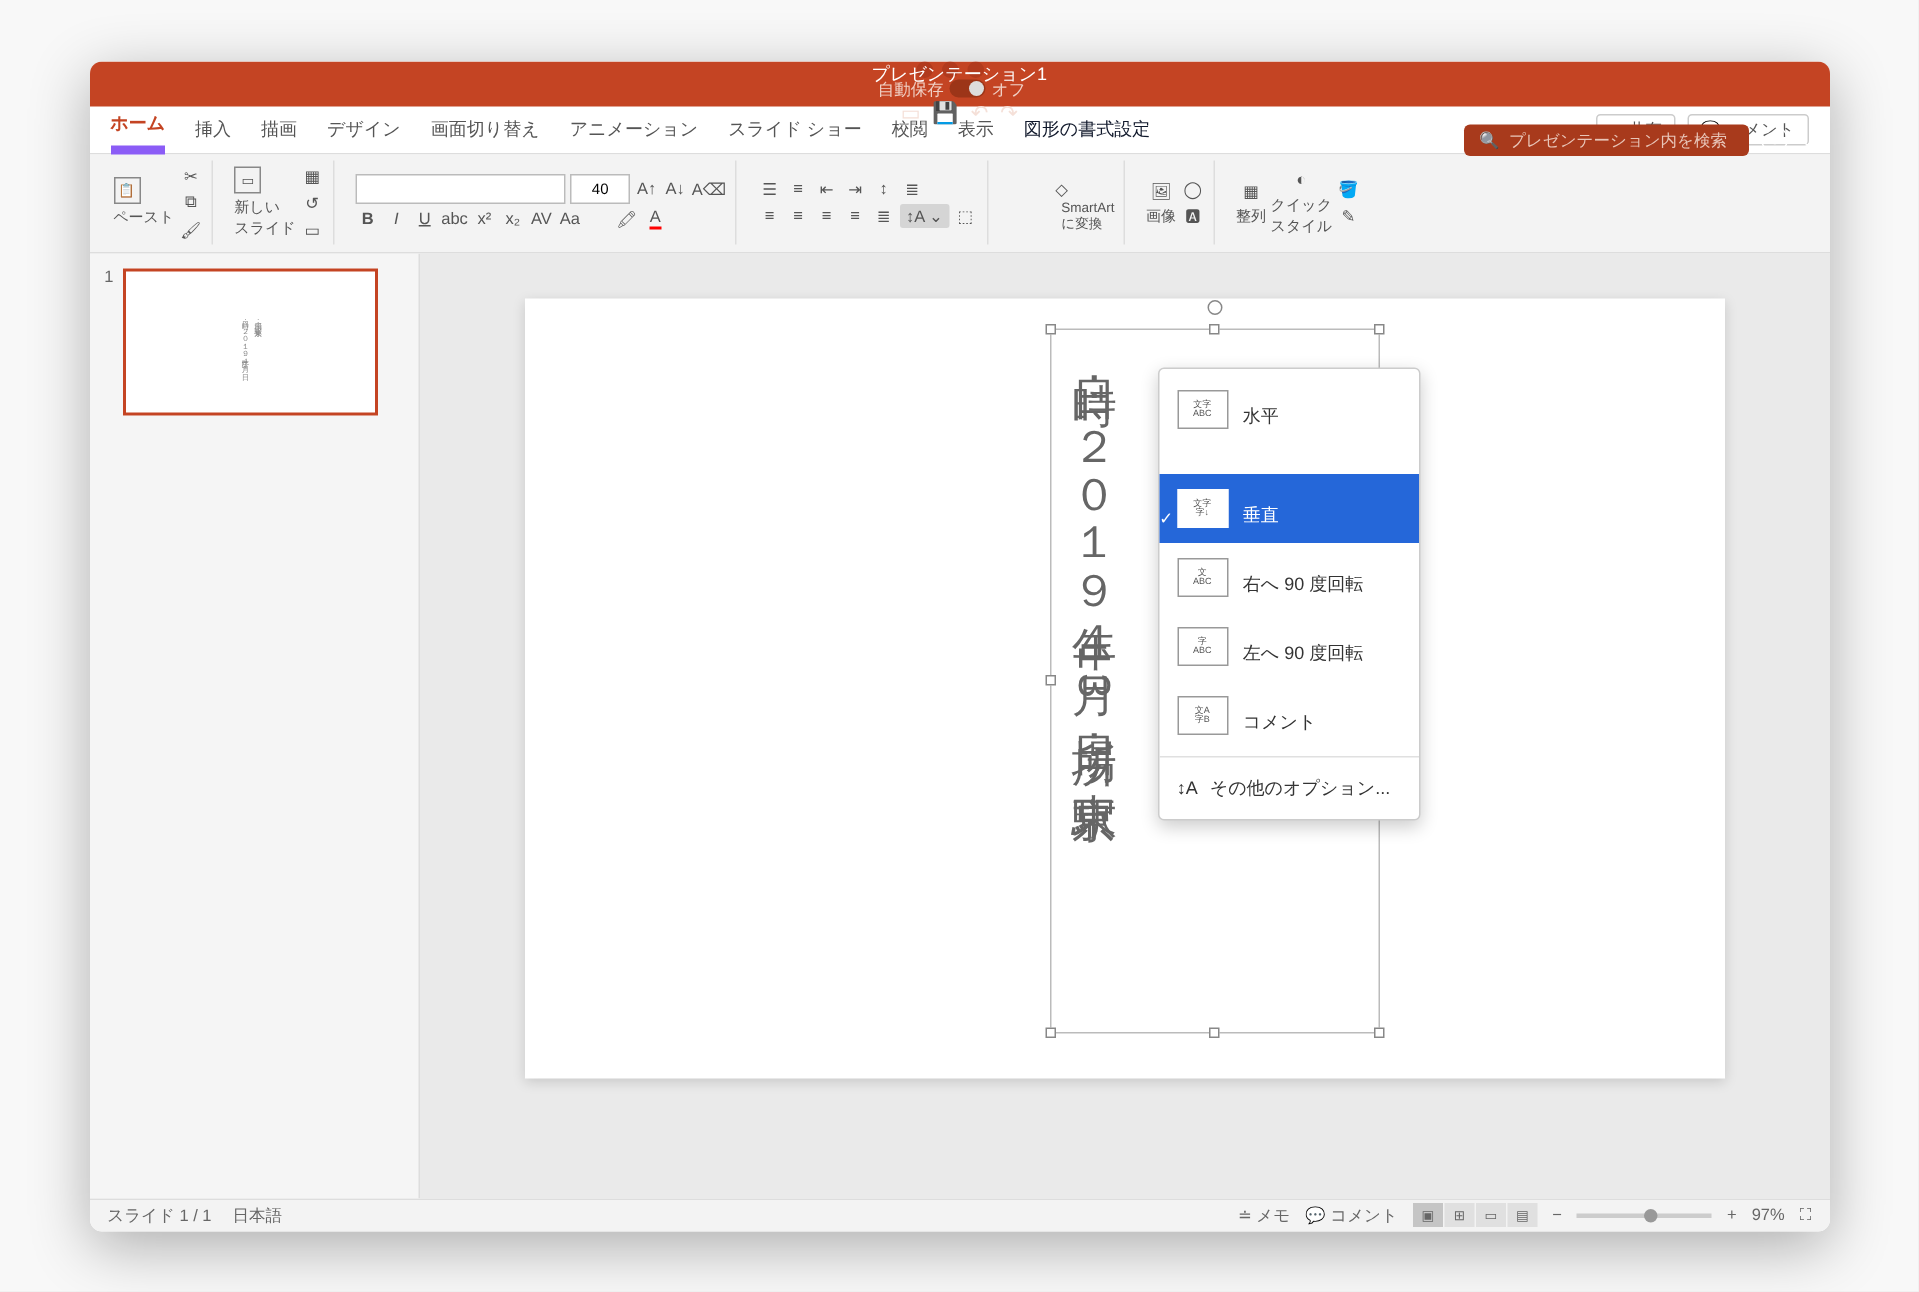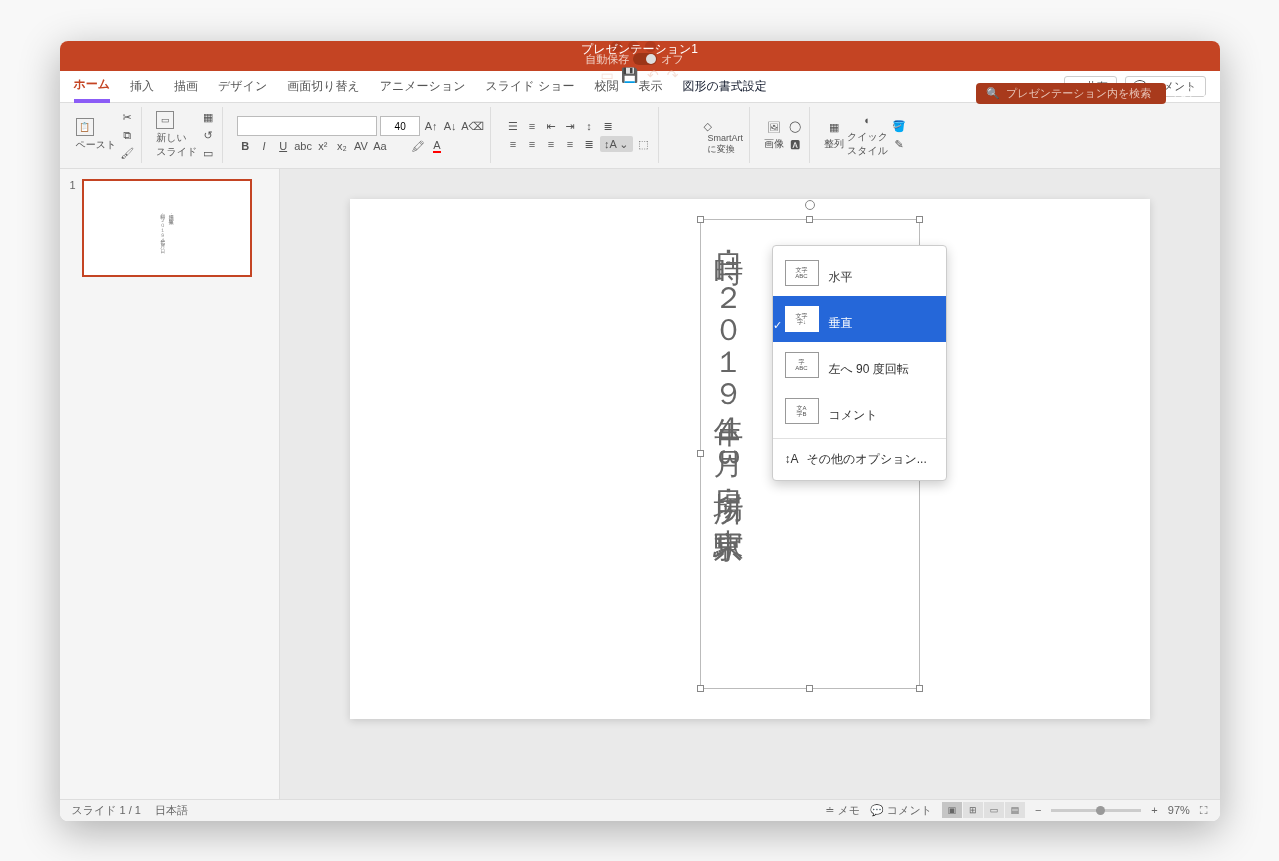--- a/index.html
+++ b/index.html
@@ -13,21 +13,21 @@
 .toggle::after { content: ''; position: absolute; right: 1px; top: 1px; width: 10px; height: 10px; background: #ddd; border-radius: 50%; }
 .qat { display: flex; gap: 8px; align-items: center; color: #f5e0d8; }
 .qat span { font-size: 14px; }
 .title-center { position: absolute; left: 50%; transform: translateX(-50%); color: #fff; font-size: 12px; }
 .title-right { margin-left: auto; display: flex; align-items: center; gap: 8px; }
 .search-box { background: #a83a1c; border-radius: 4px; padding: 3px 10px; width: 190px; font-size: 11px; color: #e8c5b8; display: flex; align-items: center; gap: 6px; }
 .mood-circle { width: 18px; height: 18px; border: 1.5px solid #fff; border-radius: 50%; display: flex; align-items: center; justify-content: center; font-size: 10px; }
 
 .tabs { background: #fff; border-bottom: 1px solid #ddd; display: flex; align-items: center; padding: 0 14px; height: 32px; font-size: 12px; gap: 20px; }
 .tab { color: #555; cursor: pointer; padding: 6px 0; }
-.tab.active { color: #c44423; border-bottom: 4px solid #8b5cf6; font-weight: 600; }
+.tab.active { color: #c44423; border-bottom: 7px solid #8b5cf6; font-weight: 600; }
 .tab.context { color: #0f172a; }
 .tabs-right { margin-left: auto; display: flex; gap: 8px; }
 .pill { border: 1px solid #ccc; border-radius: 3px; padding: 2px 8px; font-size: 11px; display: flex; align-items: center; gap: 4px; color: #555; }
 
 .ribbon { background: #f3f3f3; border-bottom: 1px solid #ddd; height: 66px; display: flex; align-items: center; padding: 0 10px; gap: 8px; font-size: 10px; color: #555; }
 .rgroup { display: flex; flex-direction: column; align-items: center; gap: 2px; padding: 0 6px; border-right: 1px solid #ddd; height: 56px; justify-content: center; }
 .rgroup.noborder { border-right: none; }
 .icn { width: 18px; height: 18px; border: 1px solid #888; font-size: 9px; display: flex; align-items: center; justify-content: center; }
 .stack { display: flex; flex-direction: column; gap: 2px; }
 .row { display: flex; gap: 3px; align-items: center; }
@@ -51,21 +51,21 @@
 .h-tl { top: -4px; left: -4px; } .h-tr { top: -4px; right: -4px; }
 .h-bl { bottom: -4px; left: -4px; } .h-br { bottom: -4px; right: -4px; }
 .h-tm { top: -4px; left: 50%; margin-left: -4px; } .h-bm { bottom: -4px; left: 50%; margin-left: -4px; }
 .h-ml { top: 50%; left: -4px; margin-top: -4px; } .h-mr { top: 50%; right: -4px; margin-top: -4px; }
 .rotate { position: absolute; top: -20px; left: 50%; margin-left: -5px; width: 10px; height: 10px; border: 1px solid #888; border-radius: 50%; background: #fff; }
 .vert-text { writing-mode: vertical-rl; font-size: 30px; color: #666; font-weight: 300; letter-spacing: 2px; height: 100%; padding: 10px; display: flex; gap: 0; justify-content: flex-start; }
 .vcol { line-height: 1.2; }
 
 .dropdown { position: absolute; top: 76px; left: 712px; width: 175px; background: #fff; border: 1px solid #ccc; border-radius: 4px; box-shadow: 0 4px 12px rgba(0,0,0,0.2); padding: 4px 0; font-size: 12px; z-index: 100; }
 .dd-item { display: flex; align-items: flex-end; gap: 10px; padding: 10px 12px; color: #333; position: relative; }
-.dd-item.selected { background: #2567d9; color: #fff; }
+.dd-item.selected { background: #2567d9; color: #fff; margin-top: 20px; }
 .dd-item.selected::before { content: '✓'; position: absolute; left: -2px; width: 14px; text-align: center; font-size: 11px; }
 .dd-icon { width: 34px; height: 26px; border: 1px solid #999; background: #fff; font-size: 6px; display: flex; align-items: center; justify-content: center; color: #555; flex-shrink: 0; line-height: 1; text-align: center; }
 .dd-item.selected .dd-icon { border-color: #fff; }
 .dd-sep { height: 1px; background: #e0e0e0; margin: 4px 0; }
 .dd-more { padding: 8px 12px; display: flex; align-items: center; gap: 8px; color: #333; font-size: 12px; }
 
 .statusbar { height: 22px; background: #f3f3f3; border-top: 1px solid #ddd; display: flex; align-items: center; padding: 0 12px; font-size: 11px; color: #666; gap: 14px; }
 .sb-right { margin-left: auto; display: flex; align-items: center; gap: 10px; }
 .zoom-slider { width: 90px; height: 3px; background: #ccc; position: relative; }
 .zoom-slider::after { content: ''; position: absolute; left: 50%; top: -3px; width: 9px; height: 9px; background: #999; border-radius: 50%; }
@@ -284,20 +284,24 @@
     <div class="dropdown">
       <div class="dd-item">
         <div class="dd-icon">文字<br>ABC</div>
         <span>水平</span>
       </div>
       <div class="dd-item selected">
         <div class="dd-icon">文字<br>字↓</div>
         <span>垂直</span>
       </div>
       <div class="dd-item">
+        <div class="dd-icon">文<br>ABC</div>
+        <span>右へ 90 度回転</span>
+      </div>
+      <div class="dd-item">
         <div class="dd-icon">字<br>ABC</div>
         <span>左へ 90 度回転</span>
       </div>
       <div class="dd-item">
         <div class="dd-icon">文A<br>字B</div>
         <span>コメント</span>
       </div>
       <div class="dd-sep"></div>
       <div class="dd-more">
         <span>↕A</span>

